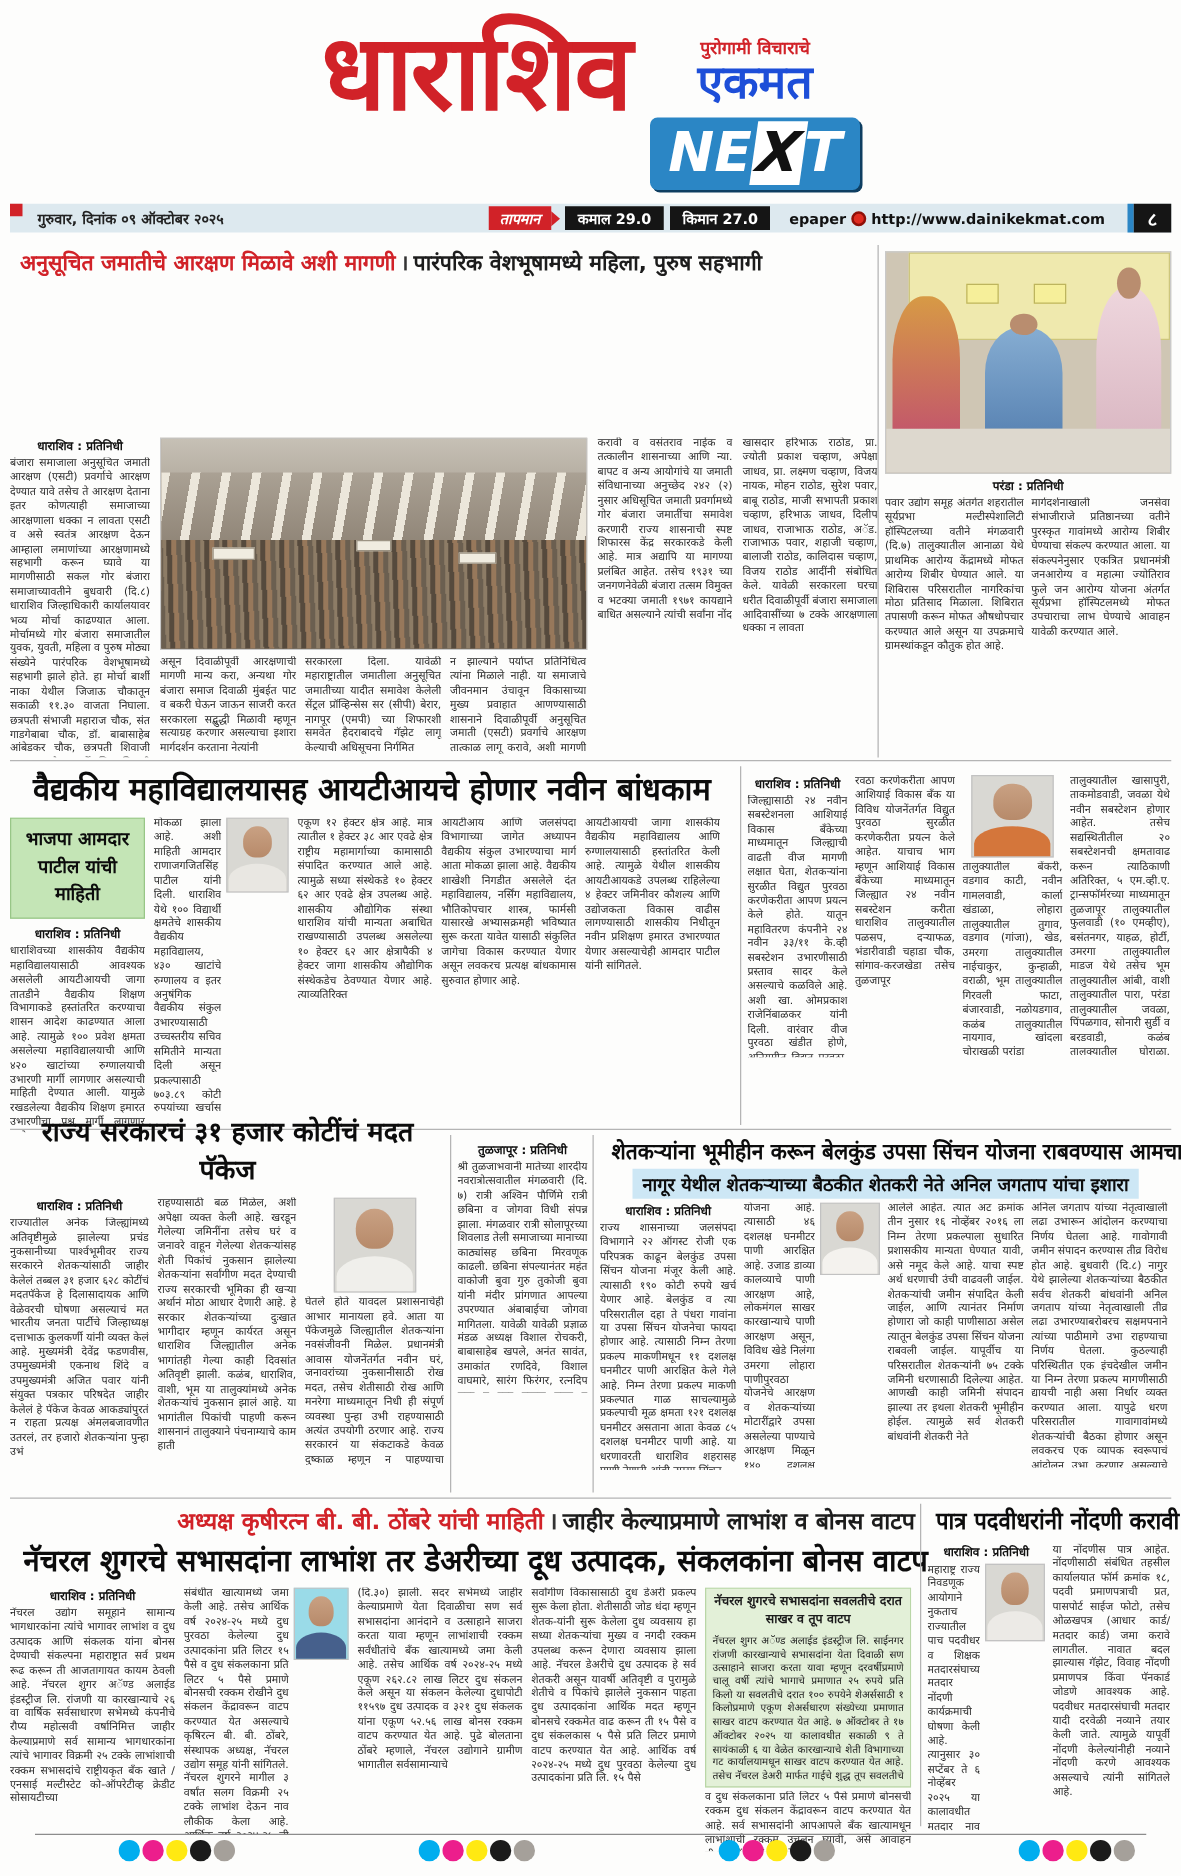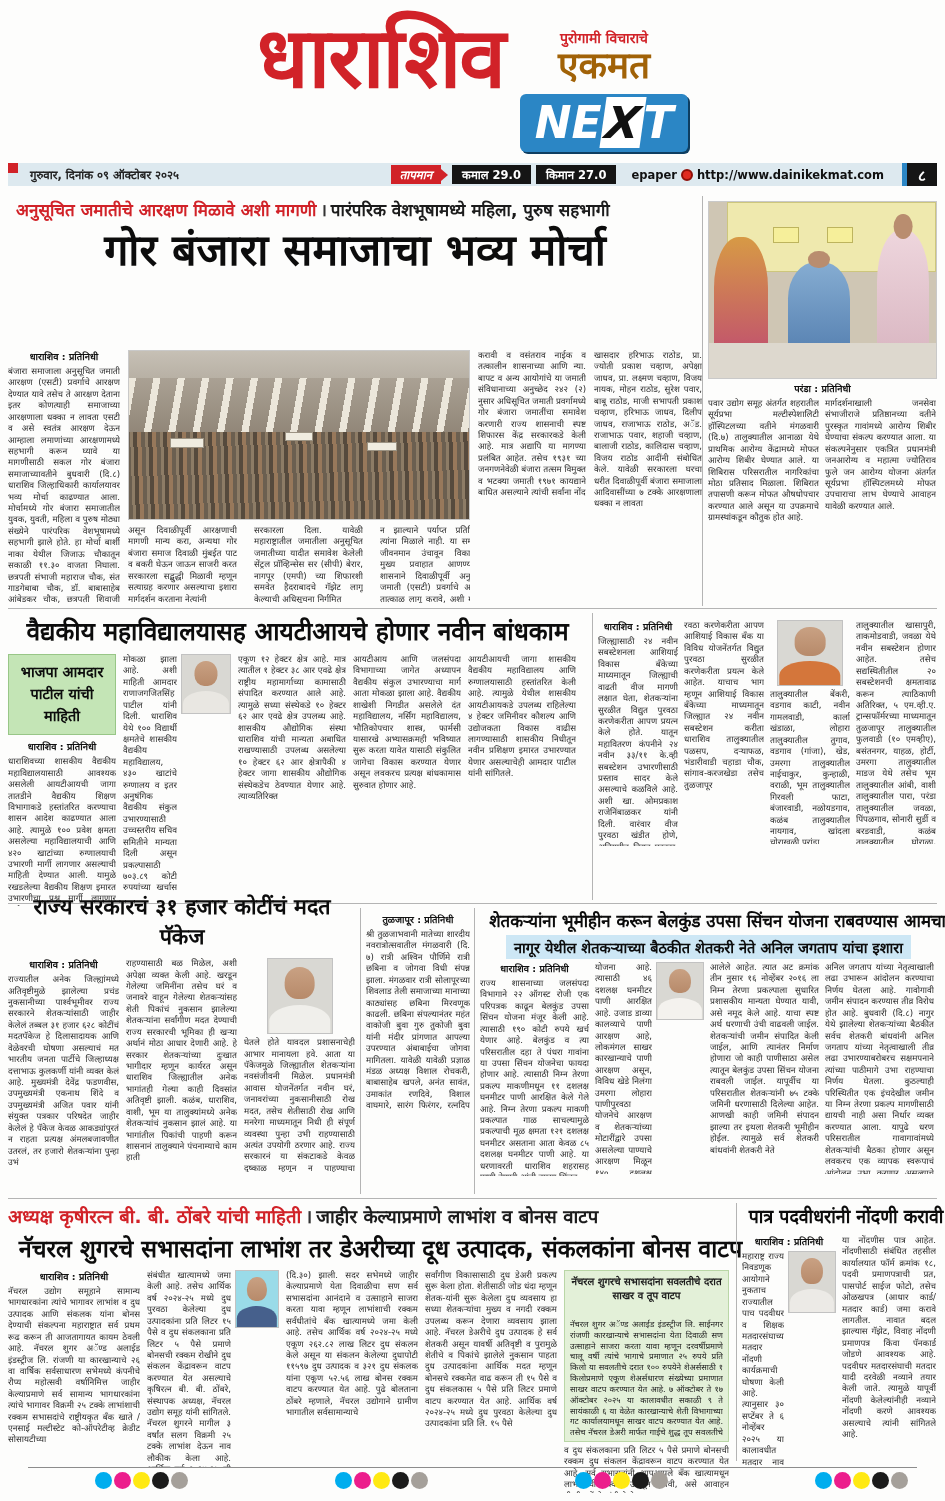--- a/index.html
+++ b/index.html
@@ -13,21 +13,21 @@
   .hrule{position:absolute;left:8px;right:8px;border-top:1px solid #b4b4b4}
   .vrule{position:absolute;border-left:1px solid #b4b4b4}
   .cols{display:flex}
   .col{flex:none;overflow:hidden}
 
   
   .masthead{position:absolute;top:14px;left:0;right:0;display:flex;justify-content:center;align-items:flex-start;gap:16px}
   .mast-title{font-size:84px;line-height:1.05;font-weight:800;color:#d12228;letter-spacing:-2px}
   .mast-right{margin-top:14px;text-align:center}
   .tagline{font-size:14px;font-weight:bold;color:#d12228}
-  .brand{font-size:37px;font-weight:800;color:#a16207;line-height:1.05}
+  .brand{font-size:37px;font-weight:800;color:#1d4ed8;line-height:1.05}
   .next-logo{margin-top:8px;width:168px;height:58px;background:#2b86c5;border-radius:6px;display:flex;align-items:center;justify-content:center;font-weight:800;font-style:italic;font-size:44px;color:#fff;box-shadow:2px 2px 0 #0e3e61}
   .next-x{color:#111;background:#fff;padding:0 3px;margin:0 1px;transform:skewX(-8deg);display:inline-block}
 
   
   .datebar{position:absolute;top:163px;left:8px;right:8px;height:23px;background:#dde9ef;display:flex;align-items:center;font-size:11.5px;font-weight:bold}
   .red-notch{width:10px;height:10px;background:#d12228;margin:-13px 6px 0 0}
   .db-date{color:#222;padding-left:6px}
   .db-sp{flex:1}
   .temp-box{background:#d12228;color:#fff;padding:2px 9px;font-style:italic}
   .temp-arrow{width:0;height:0;border-left:7px solid #d12228;border-top:6px solid transparent;border-bottom:6px solid transparent;margin-right:4px}
@@ -58,21 +58,21 @@
   .portrait{position:relative;overflow:hidden;border:1px solid #c2c2c2;background:var(--bg,#d9d8d3)}
   .portrait::before{content:"";position:absolute;left:50%;top:10%;width:48%;height:44%;transform:translateX(-50%);border-radius:48% 48% 42% 42%;background:linear-gradient(#c9a183,#b78a6a)}
   .portrait::after{content:"";position:absolute;left:50%;bottom:-6%;width:96%;height:44%;transform:translateX(-50%);border-radius:50% 50% 0 0;background:var(--shirt,#e9e7e2)}
   .float-r{float:right;margin:0 0 3px 4px}
 
   
   .greenbox{background:#c4e5b6;border:1px solid #98c687;padding:7px 4px;font-size:14.5px;font-weight:800;text-align:center;line-height:1.5;color:#0c0c0c}
   .yellowbox{background:#f9f09e;padding:6px 3px;font-size:14.5px;font-weight:800;text-align:center;line-height:1.45;color:#0c0c0c}
   .bluebox{background:#cde7f5;font-size:14.5px;font-weight:800;text-align:center;padding:2px 8px;width:fit-content;margin:3px auto;color:#0c0c0c}
   .greenbox2{background:#e3f0d8;border:1px solid #b9d6a6;padding:4px 5px;overflow:hidden}
-  .greenbox2 .gb-title{font-size:10px;font-weight:800;text-align:center;line-height:1.35;margin-bottom:17px}
+  .greenbox2 .gb-title{font-size:10px;font-weight:800;text-align:center;line-height:1.35;margin-bottom:5px}
   .greenbox2 .gb-text{font-size:8.2px;line-height:1.32;text-align:justify;overflow:hidden;height:118px}
 
   
   .dotgroup{position:absolute;top:1472px;display:flex}
   .dot{width:17px;height:17px;border-radius:50%;margin-right:2px}
   .d-c{background:#00adee}.d-m{background:#ec1e8c}.d-y{background:#ffe912}.d-k{background:#1b1b1b}.d-g{background:#a5a09a}
 </style>
 </head>
 <body>
 
@@ -105,37 +105,36 @@
       <span>http://www.dainikekmat.com</span>
     </div>
     <div class="blue-sliver"></div>
     <div class="pageno">८</div>
   </div>
 
   <div class="abs kicker" style="top:198px;left:16px;width:688px">
     <span class="red">अनुसूचित जमातीचे आरक्षण मिळावे अशी मागणी</span><span class="sep">।</span><span>पारंपरिक वेशभूषामध्ये महिला, पुरुष सहभागी</span>
   </div>
   <div class="abs hl" style="top:224px;left:8px;width:694px;font-size:43px;line-height:1.25">
-    <div>गोर बंजारा समाजाचा भव्य मोर्चा</div>
   </div>
   <div class="abs cols" style="top:350px;left:8px;width:696px;height:256px;gap:8px">
     <div class="col" style="width:112px;height:256px">
       <div class="byline">धाराशिव : प्रतिनिधी</div>
       <div class="bt" style="height:240px">बंजारा समाजाला अनुसूचित जमाती आरक्षण (एसटी) प्रवर्गाचे आरक्षण देण्यात यावे तसेच ते आरक्षण देताना इतर कोणत्याही समाजाच्या आरक्षणाला धक्का न लावता एसटी व असे स्वतंत्र आरक्षण देऊन आम्हाला लमाणांच्या आरक्षणामध्ये सहभागी करून घ्यावे या मागणीसाठी सकल गोर बंजारा समाजाच्यावतीने बुधवारी (दि.८) धाराशिव जिल्हाधिकारी कार्यालयावर भव्य मोर्चा काढण्यात आला. मोर्चामध्ये गोर बंजारा समाजातील युवक, युवती, महिला व पुरुष मोठ्या संख्येने पारंपरिक वेशभूषामध्ये सहभागी झाले होते. हा मोर्चा बार्शी नाका येथील जिजाऊ चौकातून सकाळी ११.३० वाजता निघाला. छत्रपती संभाजी महाराज चौक, संत गाडगेबाबा चौक, डॉ. बाबासाहेब आंबेडकर चौक, छत्रपती शिवाजी महाराज चौक मार्गे जिल्हाधिकारी कार्यालयावर दुपारी वाजता धडकला. जिल्हाधिकारी कार्यालयासमोर संबोधित करण्यात येऊन जिल्हाधिकारी यांच्यामार्फत मुख्यमंत्र्यांना निवेदन पाठविले.</div>
     </div>
     <div class="col" style="width:342px">
       <div class="photo" style="width:342px;height:170px">
         <div class="march-sky"></div>
         <div class="march-flags"></div>
         <div class="march-crowd"></div>
         <div class="march-sign" style="left:12%;top:52%;width:34px;height:10px"></div>
         <div class="march-sign" style="left:46%;top:48%;width:28px;height:9px"></div>
         <div class="march-sign" style="left:70%;top:54%;width:30px;height:9px"></div>
       </div>
-      <div class="cols" style="gap:17px;margin-top:5px">
+      <div class="cols" style="gap:7px;margin-top:5px">
         <div class="col bt" style="width:109px;height:78px">असून दिवाळीपूर्वी आरक्षणाची मागणी मान्य करा, अन्यथा गोर बंजारा समाज दिवाळी मुंबईत पाट व बकरी घेऊन जाऊन साजरी करत सरकारला सद्बुद्धी मिळावी म्हणून सत्याग्रह करणार असल्याचा इशारा मार्गदर्शन करताना नेत्यांनी</div>
         <div class="col bt" style="width:109px;height:78px">सरकारला दिला. यावेळी महाराष्ट्रातील जमातीला अनुसूचित जमातीच्या यादीत समावेश केलेली सेंट्रल प्रॉव्हिन्सेस सर (सीपी) बेरार, नागपूर (एमपी) च्या शिफारशी समवेत हैदराबादचे गॅझेट लागू केल्याची अधिसूचना निर्गमित</div>
         <div class="col bt" style="width:109px;height:78px">न झाल्याने पर्याप्त प्रतिनिधित्व त्यांना मिळाले नाही. या समाजाचे जीवनमान उंचावून विकासाच्या मुख्य प्रवाहात आणण्यासाठी शासनाने दिवाळीपूर्वी अनुसूचित जमाती (एसटी) प्रवर्गाचे आरक्षण तात्काळ लागू करावे, अशी मागणी केली आहे. यावेळी मोर्चा कार्यास आमदार राजाभाऊ राठोड, माजी</div>
       </div>
     </div>
     <div class="col bt" style="width:108px;height:256px">करावी व वसंतराव नाईक व तत्कालीन शासनाच्या आणि न्या. बापट व अन्य आयोगांचे या जमाती संविधानाच्या अनुच्छेद २४२ (२) नुसार अधिसूचित जमाती प्रवर्गामध्ये गोर बंजारा जमातींचा समावेश करणारी राज्य शासनाची स्पष्ट शिफारस केंद्र सरकारकडे केली आहे. मात्र अद्यापि या मागण्या प्रलंबित आहेत. तसेच १९३१ च्या जनगणनेवेळी बंजारा तत्सम विमुक्त व भटक्या जमाती १९७१ कायद्याने बाधित असल्याने त्यांची सर्वांना नोंद</div>
     <div class="col bt" style="width:108px;height:256px">खासदार हरिभाऊ राठोड, प्रा. ज्योती प्रकाश चव्हाण, अपेक्षा जाधव, प्रा. लक्ष्मण चव्हाण, विजय नायक, मोहन राठोड, सुरेश पवार, बाबू राठोड, माजी सभापती प्रकाश चव्हाण, हरिभाऊ जाधव, दिलीप जाधव, राजाभाऊ राठोड, अॅड. राजाभाऊ पवार, शहाजी चव्हाण, बालाजी राठोड, कालिदास चव्हाण, विजय राठोड आदींनी संबोधित केले. यावेळी सरकारला घरचा धरीत दिवाळीपूर्वी बंजारा समाजाला आदिवासींच्या ७ टक्के आरक्षणाला धक्का न लावता</div>
   </div>
 
   <div class="vrule" style="left:702px;top:196px;height:410px"></div>
@@ -235,21 +234,21 @@
         <div class="bt" style="height:212px">योजना आहे. त्यासाठी ४६ दशलक्ष घनमीटर पाणी आरक्षित आहे. उजाड डाव्या कालव्याचे पाणी आरक्षण आहे, लोकमंगल साखर कारखान्याचे पाणी आरक्षण असून, विविध खेडे निलंगा उमरगा लोहारा पाणीपुरवठा योजनेचे आरक्षण व शेतकऱ्यांच्या मोटारींद्वारे उपसा असलेल्या पाण्याचे आरक्षण मिळून १४० दशलक्ष घनमीटर इतके आरक्षण आहे. प्रत्यक्षात पाणी ८५ दशलक्ष घनमीटर इतकेच उपलब्ध होऊ शकते. त्यातही ३६ वर्षांत धरण आतापर्यंत १३ वेळेसच पूर्ण क्षमतेने भरले आहे. २२ ऑगस्ट 2025 रोजी जलसंपदा विभागाने काढलेल्या बेलकुंड उपसा सिंचन योजनेच्या परिपत्रकात</div>
       </div>
       <div class="col bt" style="width:109px;height:212px">आलेले आहेत. त्यात अट क्रमांक तीन नुसार १६ नोव्हेंबर २०१६ ला निम्न तेरणा प्रकल्पाला सुधारित प्रशासकीय मान्यता घेण्यात यावी, असे नमूद केले आहे. याचा स्पष्ट अर्थ धरणाची उंची वाढवली जाईल. शेतकऱ्यांची जमीन संपादित केली जाईल, आणि त्यानंतर निर्माण होणारा जो काही पाणीसाठा असेल त्यातून बेलकुंड उपसा सिंचन योजना राबवली जाईल. यापूर्वीच या परिसरातील शेतकऱ्यांनी ७५ टक्के जमिनी धरणासाठी दिलेल्या आहेत. आणखी काही जमिनी संपादन झाल्या तर इथला शेतकरी भूमीहीन होईल. त्यामुळे सर्व शेतकरी बांधवांनी शेतकरी नेते</div>
       <div class="col bt" style="width:109px;height:212px">अनिल जगताप यांच्या नेतृत्वाखाली लढा उभारून आंदोलन करण्याचा निर्णय घेतला आहे. गावोगावी जमीन संपादन करण्यास तीव्र विरोध होत आहे. बुधवारी (दि.८) नागुर येथे झालेल्या शेतकऱ्यांच्या बैठकीत सर्वच शेतकरी बांधवांनी अनिल जगताप यांच्या नेतृत्वाखाली तीव्र लढा उभारण्याबरोबरच सक्षमपनाने त्यांच्या पाठीमागे उभा राहण्याचा निर्णय घेतला. कुठल्याही परिस्थितीत एक इंचदेखील जमीन या निम्न तेरणा प्रकल्प मागणीसाठी द्यायची नाही असा निर्धार व्यक्त करण्यात आला. यापुढे धरण परिसरातील गावागावांमध्ये शेतकऱ्यांची बैठका होणार असून लवकरच एक व्यापक स्वरूपाचं आंदोलन उभा करणार असल्याचे शेतकरी नेते अनिल जगताप यांनी सांगितले.</div>
     </div>
   </div>
 
   <div class="hrule" style="top:1198px"></div>
 
   <div class="abs" style="top:1203px;left:8px;width:724px">
-    <div class="kicker" style="font-size:18.5px;text-align:left">
+    <div class="kicker" style="font-size:18.5px;text-align:right">
       <span class="red">अध्यक्ष कृषीरत्न बी. बी. ठोंबरे यांची माहिती</span><span class="sep">।</span><span>जाहीर केल्याप्रमाणे लाभांश व बोनस वाटप</span>
     </div>
     <div class="hl nowrap" style="font-size:24px;transform:scaleX(.97);transform-origin:center;margin-top:3px">नॅचरल शुगरचे सभासदांना लाभांश तर डेअरीच्या दूध उत्पादक, संकलकांना बोनस वाटप</div>
     <div class="cols" style="gap:7px;margin-top:6px">
       <div class="col" style="width:132px">
         <div class="byline">धाराशिव : प्रतिनिधी</div>
         <div class="bt" style="height:185px">नॅचरल उद्योग समूहाने सामान्य भागधारकांना त्यांचे भागावर लाभांश व दुध उत्पादक आणि संकलक यांना बोनस देण्याची संकल्पना महाराष्ट्रात सर्व प्रथम रूढ करून ती आजतागायत कायम ठेवली आहे. नॅचरल शुगर अॅण्ड अलाईड इंडस्ट्रीज लि. रांजणी या कारखान्याचे २६ वा वार्षिक सर्वसाधारण सभेमध्ये कंपनीचे रौप्य महोत्सवी वर्षानिमित्त जाहीर केल्याप्रमाणे सर्व सामान्य भागधारकांना त्यांचे भागावर विक्रमी २५ टक्के लाभांशाची रक्कम सभासदांचे राष्ट्रीयकृत बँक खाते / एनसाई मल्टीस्टेट को-ऑपरेटीव्ह क्रेडीट सोसायटीच्या</div>
       </div>
       <div class="col" style="width:132px">
         <div class="portrait float-r" style="width:44px;height:58px;--bg:#9adbe8;--shirt:#46608c"></div>

